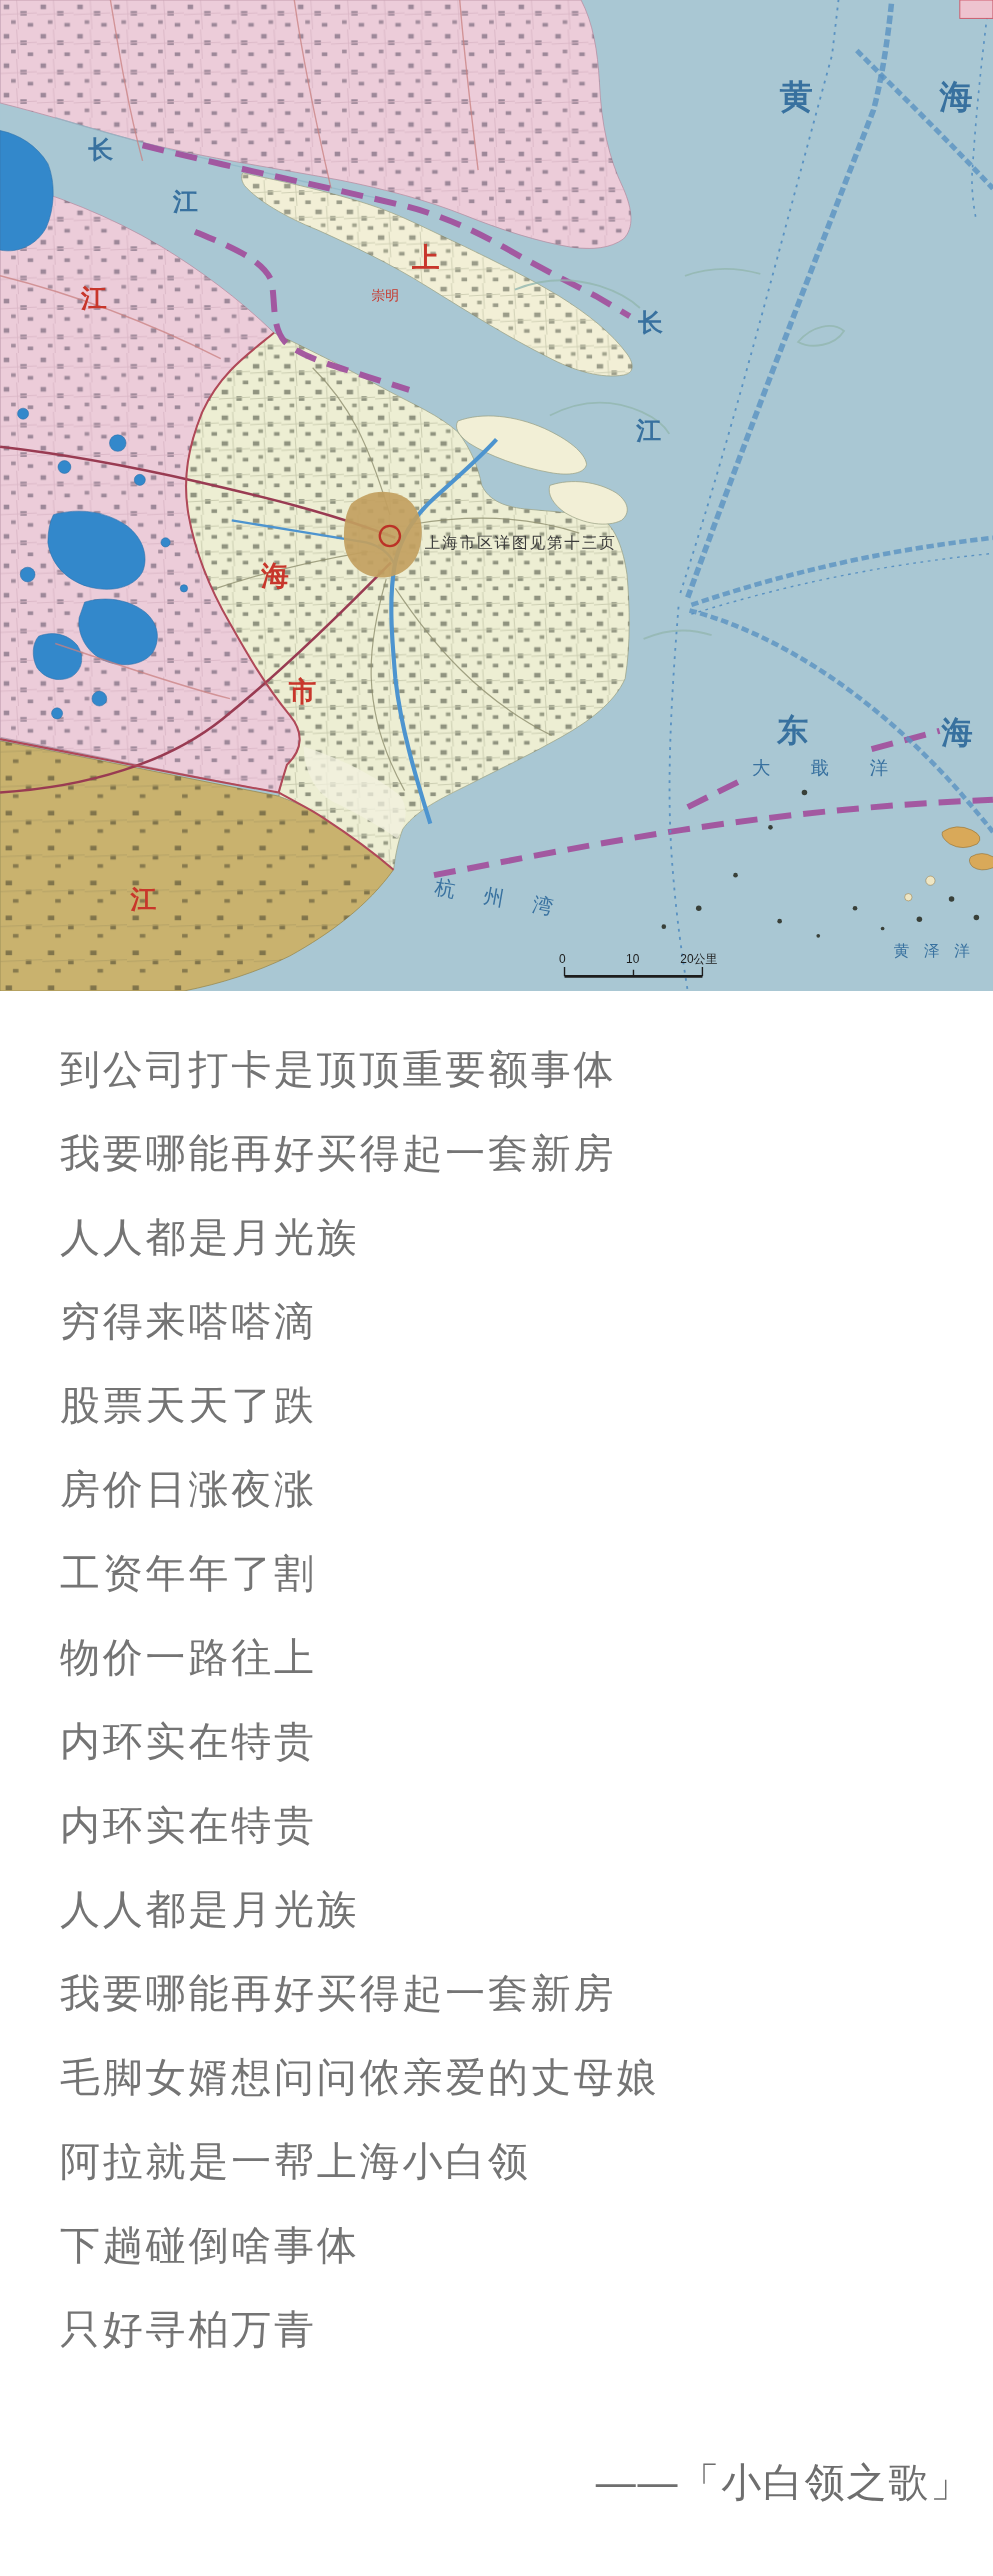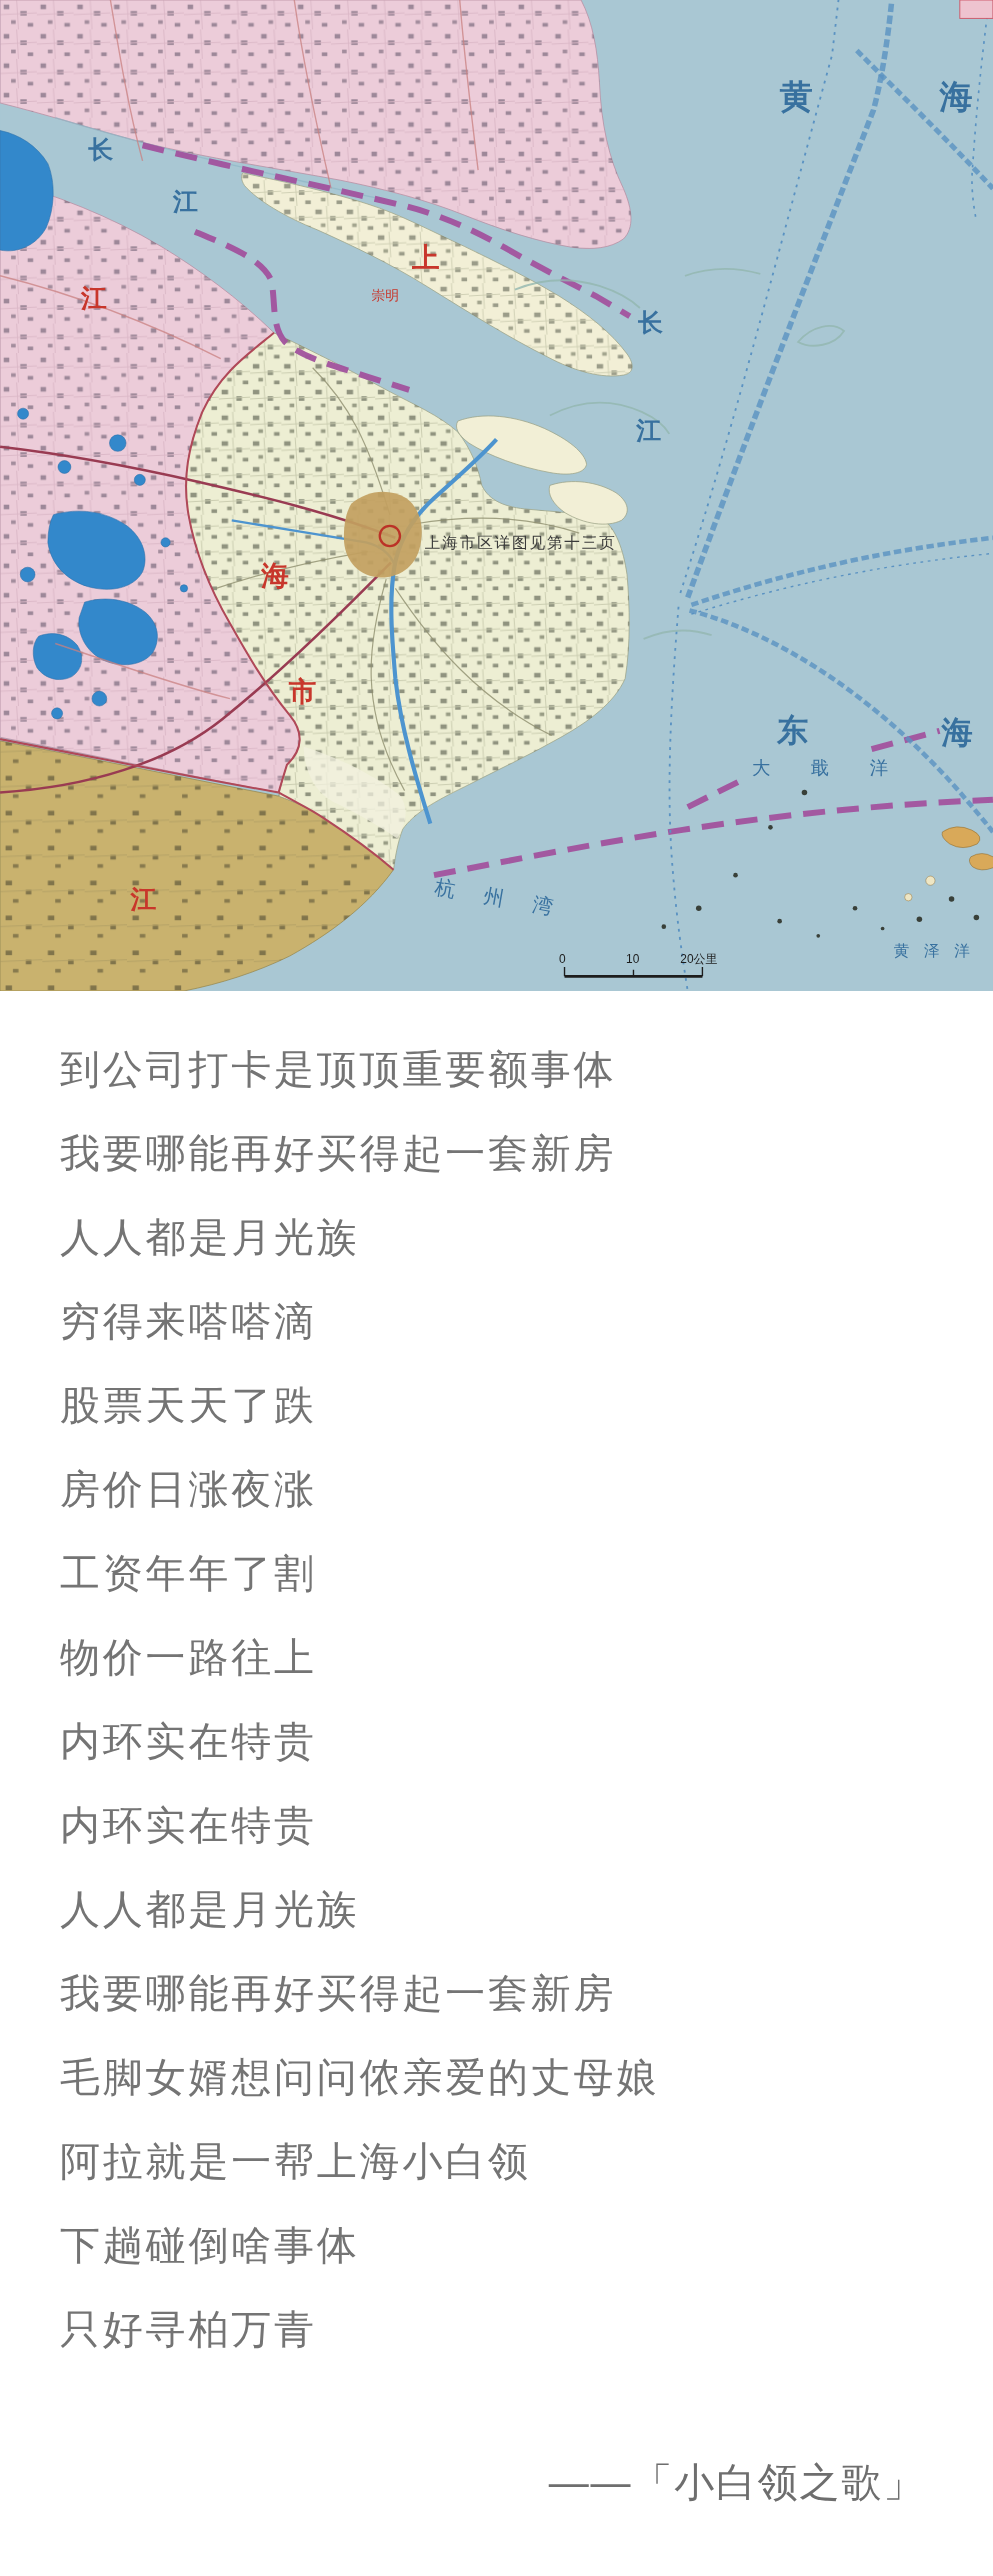--- a/index.html
+++ b/index.html
@@ -10,21 +10,21 @@
   }
   .map-figure{width:993px;height:991px;overflow:hidden;background:#a9c7d3;}
   .map-figure svg{display:block;}
   .lyrics{margin:40px 0 0 0;padding:0 51px 0 52px;}
   .lyrics p{
     margin:8px;height:76px;line-height:76px;
     font-size:40px;letter-spacing:2.8px;color:#747474;
     white-space:nowrap;
   }
   .attribution{
-    margin-top:77px;padding-right:68px;height:76px;line-height:76px;
+    margin-top:77px;padding-right:21px;height:76px;line-height:76px;
     font-size:40px;letter-spacing:1.8px;color:#6e6e6e;text-align:right;
   }
   .map-label{font-family:"DejaVu Serif","Liberation Serif",serif;}
 </style>
 </head>
 <body>
 
 <figure class="map-figure" style="margin:0;">
 <svg width="993" height="991" viewBox="0 0 1080 1078" xmlns="http://www.w3.org/2000/svg">
   <defs>

